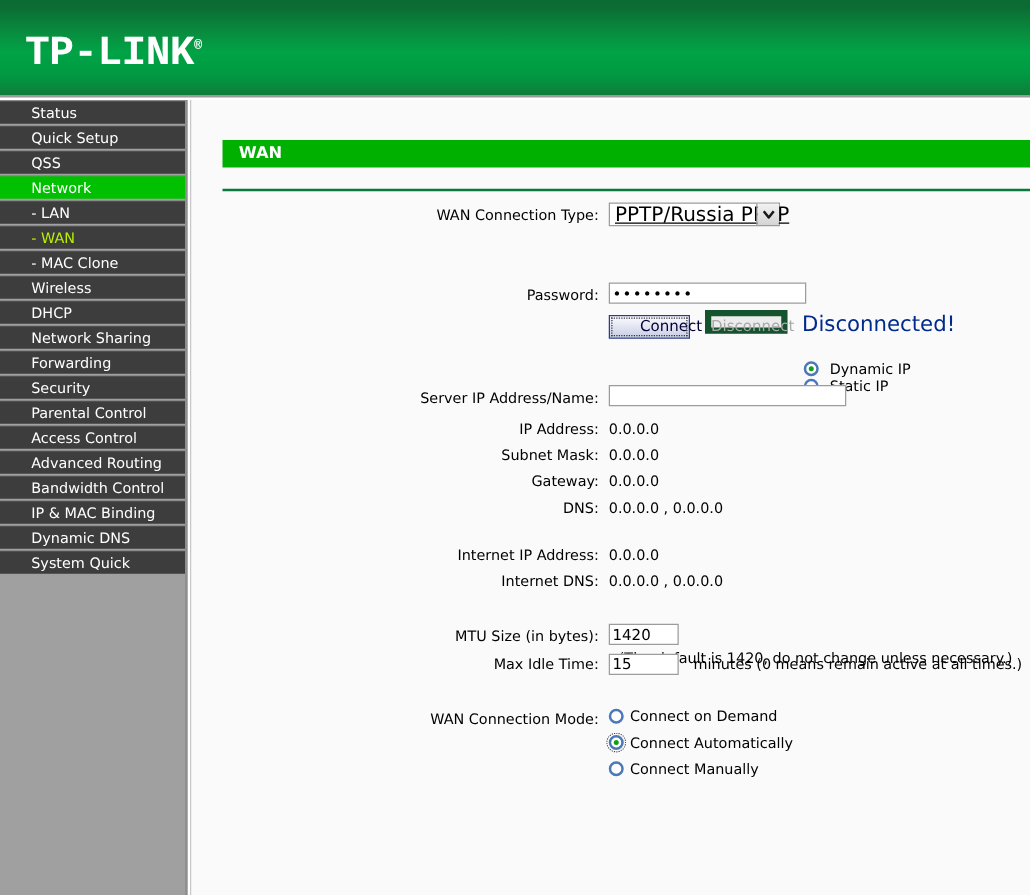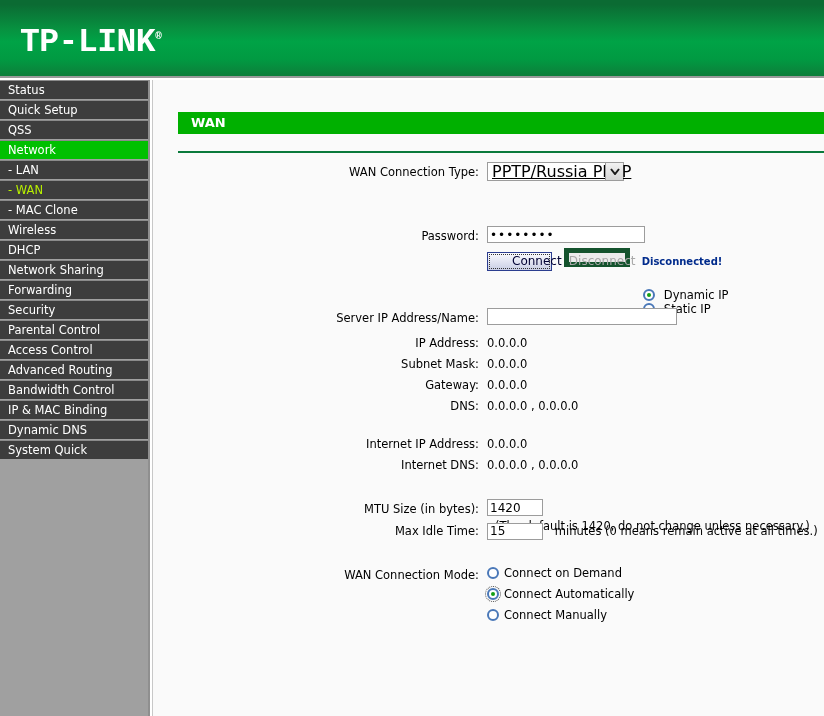--- a/index.html
+++ b/index.html
@@ -54,21 +54,21 @@
     background: #a0a0a0;
     border-right: 2px solid #8f8f8f;
     box-sizing: border-box;
   }
   .nav-item {
     height: 19px;
     line-height: 19px;
     background: #3d3d3d;
     color: #ffffff;
     font-size: 11.5px;
-    padding-left: 8px;
+    padding-left: 25px;
     margin-bottom: 1px;
     border-top: 1px solid #8a8a8a;
     box-sizing: border-box;
     white-space: nowrap;
     overflow: hidden;
   }
   .nav-item.active {
     background: #00c000;
     color: #ffffff;
   }
@@ -197,22 +197,22 @@
     outline-offset: -3px;
     padding-left: 24px;
   }
   .btn.disabled {
     background: #ececec;
     border: 5px solid #14532d;
     color: #a8a8a8;
     cursor: default;
   }
   #status-text {
-    font-size: 10px;
-    font-weight: bold;
+    font-size: 17px;
+    font-weight: normal;
     color: #002b8c;
     line-height: 19px;
     white-space: nowrap;
   }
 
   
   .radio-wrap {
     display: inline-block;
     position: relative;
     white-space: nowrap;

